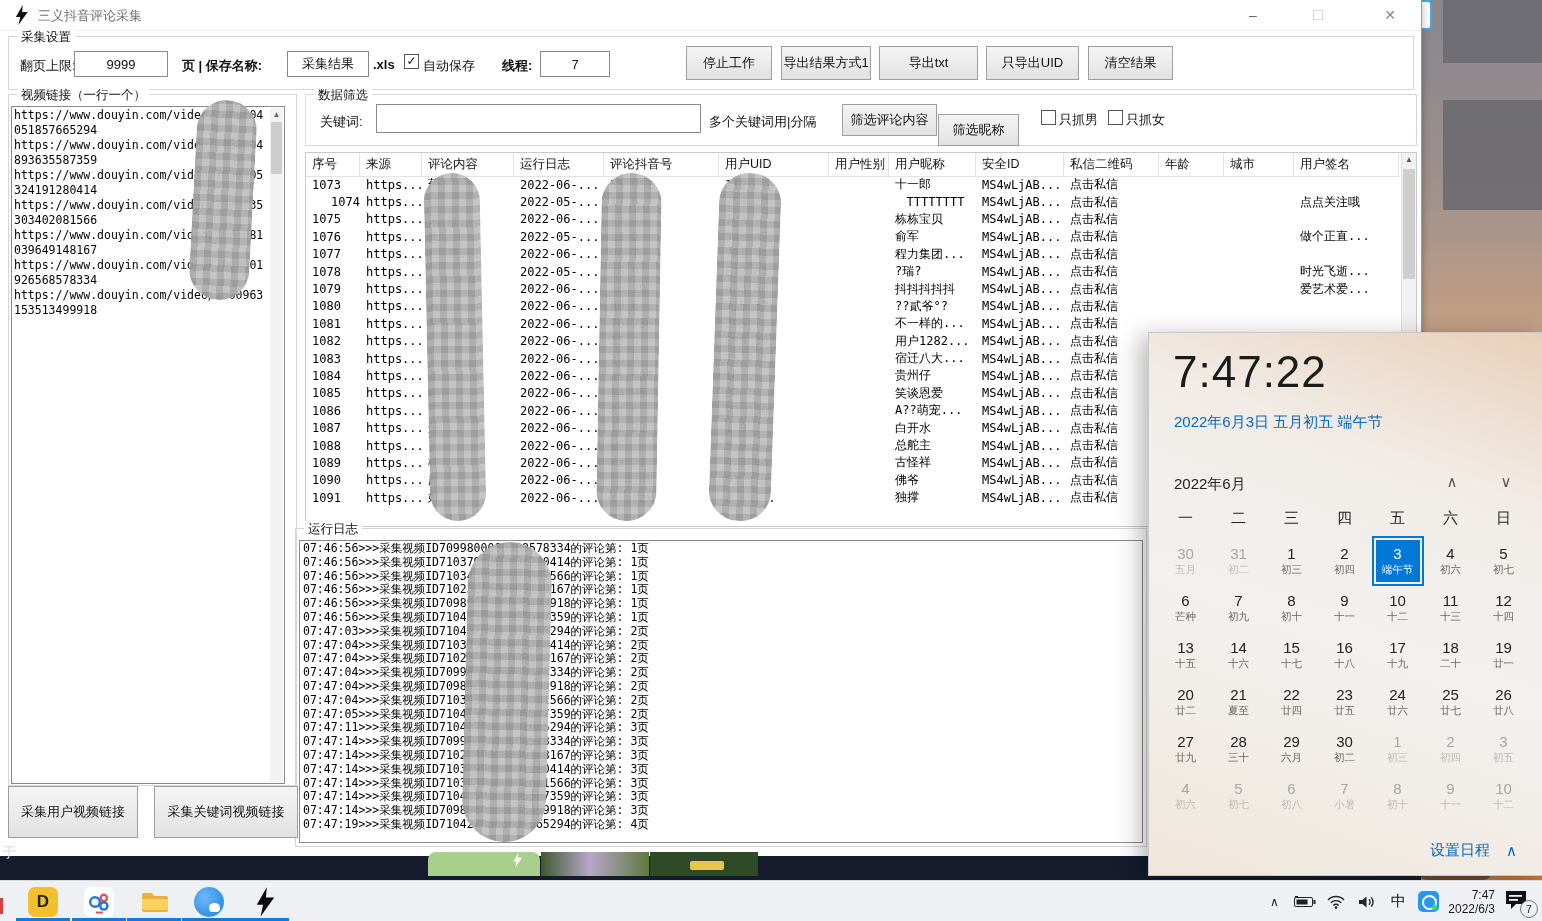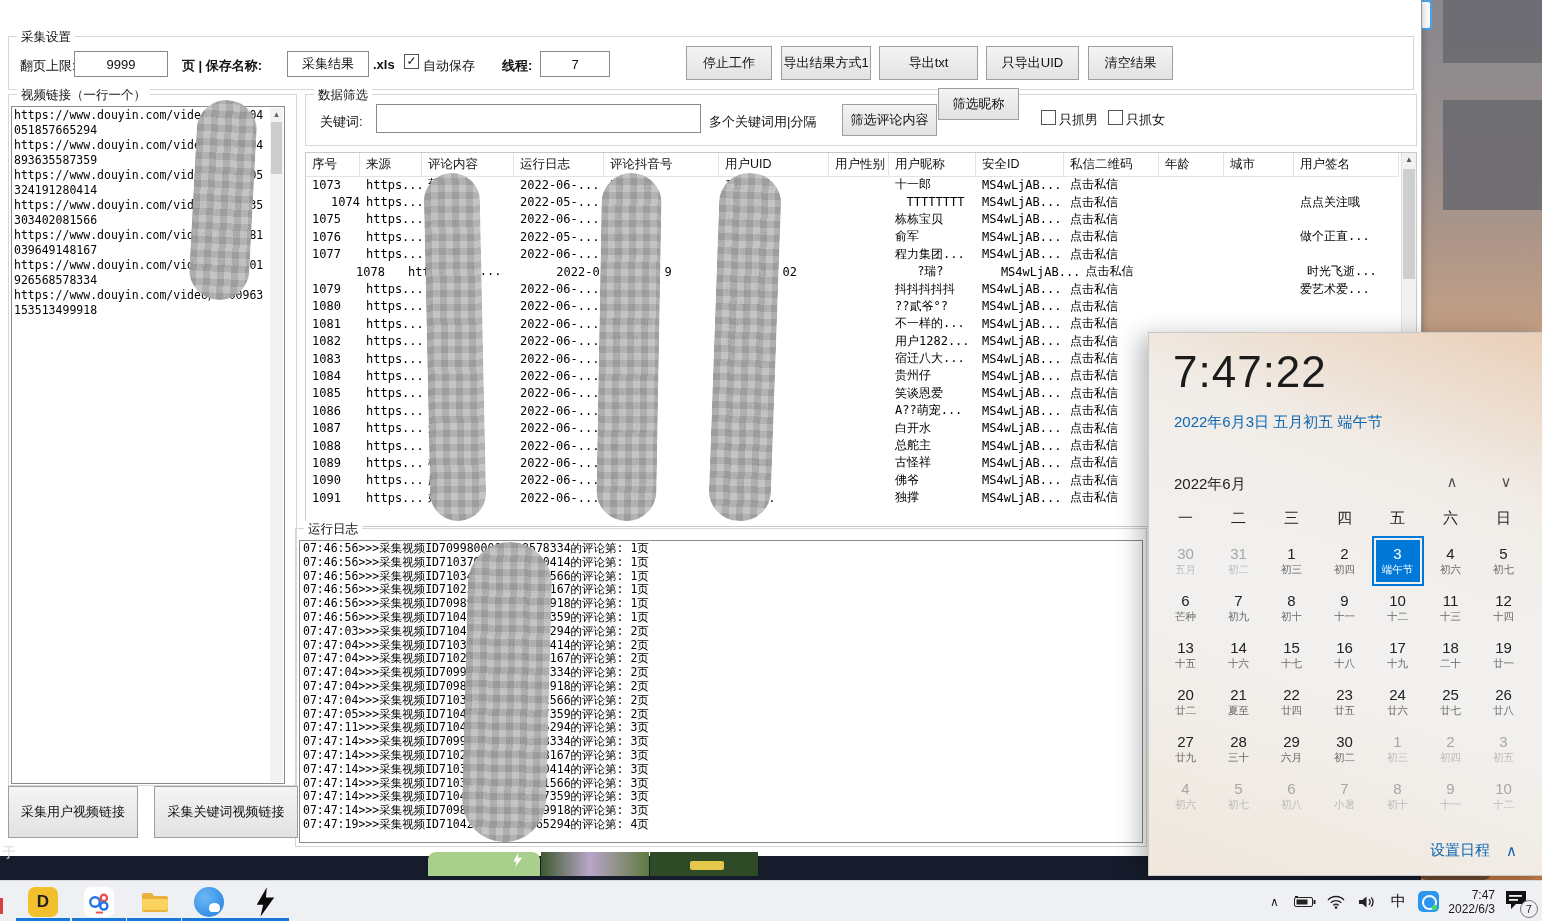--- a/index.html
+++ b/index.html
@@ -90,20 +90,31 @@
 <body>
 
 <div class="screen">
 
   <div class="wp-bar" style="left:1443px;top:0;width:99px;height:63px;"></div>
   <div class="wp-bar" style="left:1443px;top:100px;width:99px;height:110px;"></div>
   <div class="wp-bluebox"></div>
   <div class="wp-tree"></div>
 
   <div class="appwin">
+    <div class="titlebar">
+      <span class="bolt-ico">
+        <svg width="15" height="20" viewBox="0 0 24 32">
+            <polygon points="14,0 3,19 10,19 7,32 22,11 13,11" fill="#111"></polygon>
+          </svg>
+      </span>
+      <span class="ttl">三义抖音评论采集</span>
+      <span class="tb-ctl" style="left:1233px;color:#666;">–</span>
+      <span class="tb-ctl" style="left:1298px;color:#ccc;">☐</span>
+      <span class="tb-ctl" style="left:1370px;color:#888;">✕</span>
+    </div>
 
     <div class="group" style="left:8px;top:36px;width:1404px;height:52px;">
       <span class="legend">采集设置</span>
     </div>
     <span class="lbl" style="left:20px;top:57px;">翻页上限:</span>
     <div class="field" style="left:74px;top:51px;width:92px;height:24px;">9999</div>
     <span class="lbl" style="left:182px;top:57px;font-weight:bold;">页 | 保存名称:</span>
     <div class="field" style="left:287px;top:51px;width:80px;height:24px;">采集结果</div>
     <span class="lbl" style="left:373px;top:57px;font-weight:bold;">.xls</span>
     <span class="cbx" style="left:404px;top:54px;">✓</span>
@@ -134,21 +145,21 @@
       </div>
     </div>
 
     <div class="group" style="left:305px;top:94px;width:1110px;height:50px;">
       <span class="legend">数据筛选</span>
     </div>
     <span class="lbl" style="left:320px;top:113px;">关键词:</span>
     <div class="field" style="left:376px;top:104px;width:323px;height:27px;"></div>
     <span class="lbl" style="left:709px;top:113px;">多个关键词用|分隔</span>
     <div class="btn" style="left:842px;top:104px;width:93px;height:30px;">筛选评论内容</div>
-    <div class="btn" style="left:938px;top:88px;width:79px;height:30px;">筛选昵称</div>
+    <div class="btn" style="left:938px;top:114px;width:79px;height:30px;">筛选昵称</div>
     <span class="cbx" style="left:1041px;top:110px;"></span>
     <span class="lbl" style="left:1059px;top:111px;">只抓男</span>
     <span class="cbx" style="left:1108px;top:110px;"></span>
     <span class="lbl" style="left:1126px;top:111px;">只抓女</span>
 
     <div class="tbl">
       <div class="thead" id="thead">
           <div class="th" style="width: 54px;">序号</div>
           <div class="th" style="width: 62px;">来源</div>
           <div class="th" style="width: 92px;">评论内容</div>
@@ -233,21 +244,21 @@
             <span class="td" style="width: 110px;">721   42</span>
             <span class="td" style="width: 60px;"></span>
             <span class="td" style="width: 87px;">程力集团...</span>
             <span class="td" style="width: 88px;">MS4wLjAB...</span>
             <span class="td" style="width: 95px;">点击私信</span>
             <span class="td" style="width: 65px;"></span>
             <span class="td" style="width: 70px;"></span>
             <span class="td" style="width: 105px;"></span>
           </div>
           <div class="trow">
-            <span class="td" style="width: 54px; margin-left: 44px;">1078</span>
+            <span class="td" style="width: 54px;">1078</span>
             <span class="td" style="width: 62px;">https...</span>
             <span class="td" style="width: 92px;">天...</span>
             <span class="td" style="width: 90px;">2022-05-...</span>
             <span class="td" style="width: 115px;">26   9</span>
             <span class="td" style="width: 110px;">617   02</span>
             <span class="td" style="width: 60px;"></span>
             <span class="td" style="width: 87px;">?瑞?</span>
             <span class="td" style="width: 88px;">MS4wLjAB...</span>
             <span class="td" style="width: 95px;">点击私信</span>
             <span class="td" style="width: 65px;"></span>

